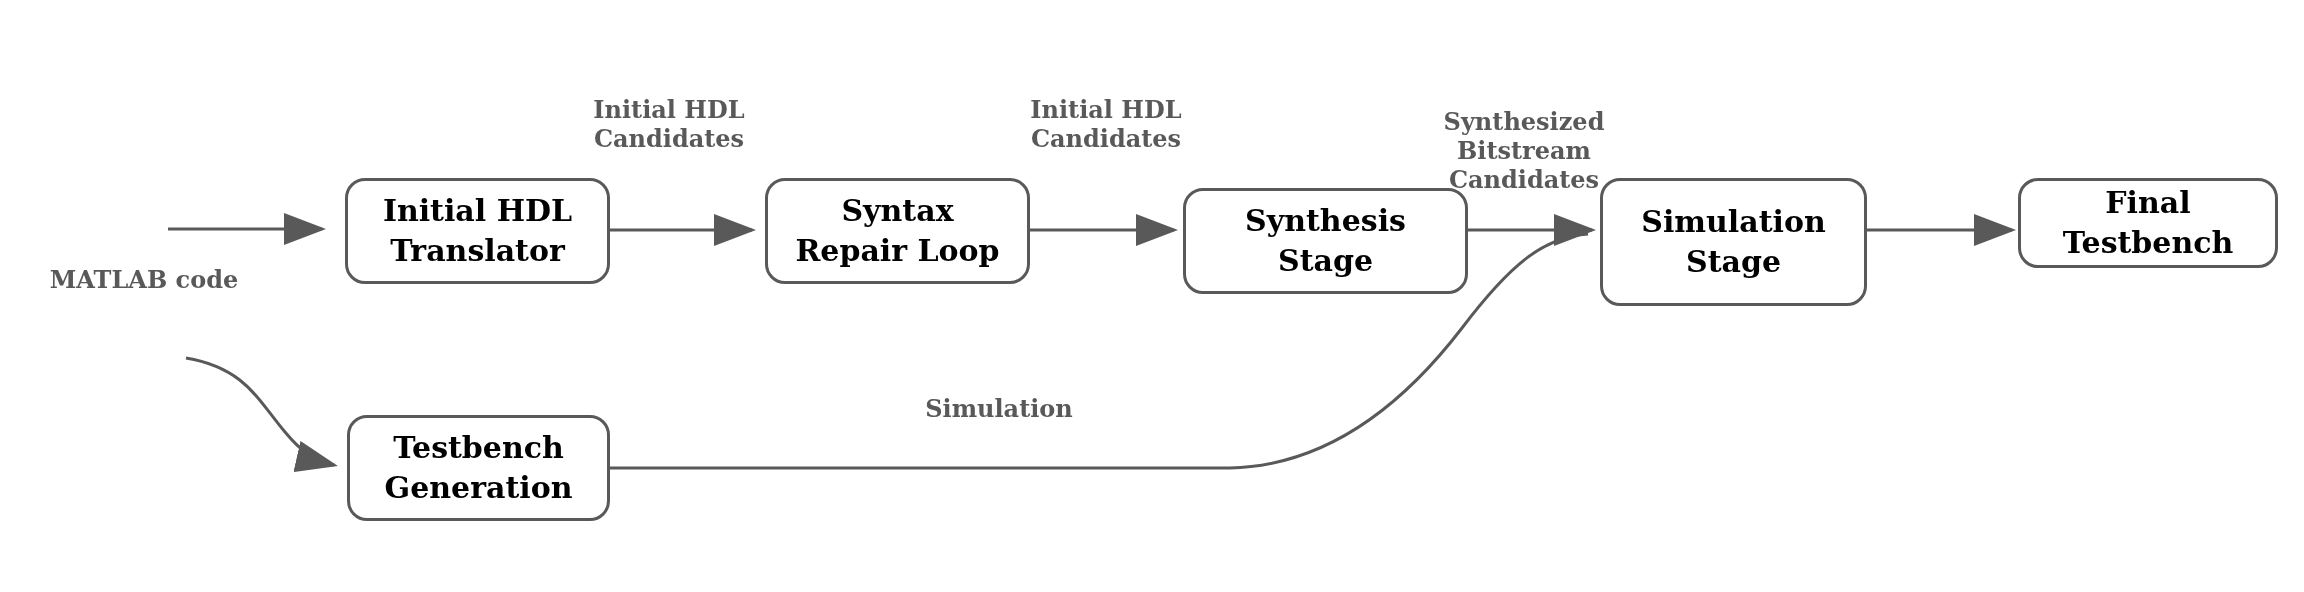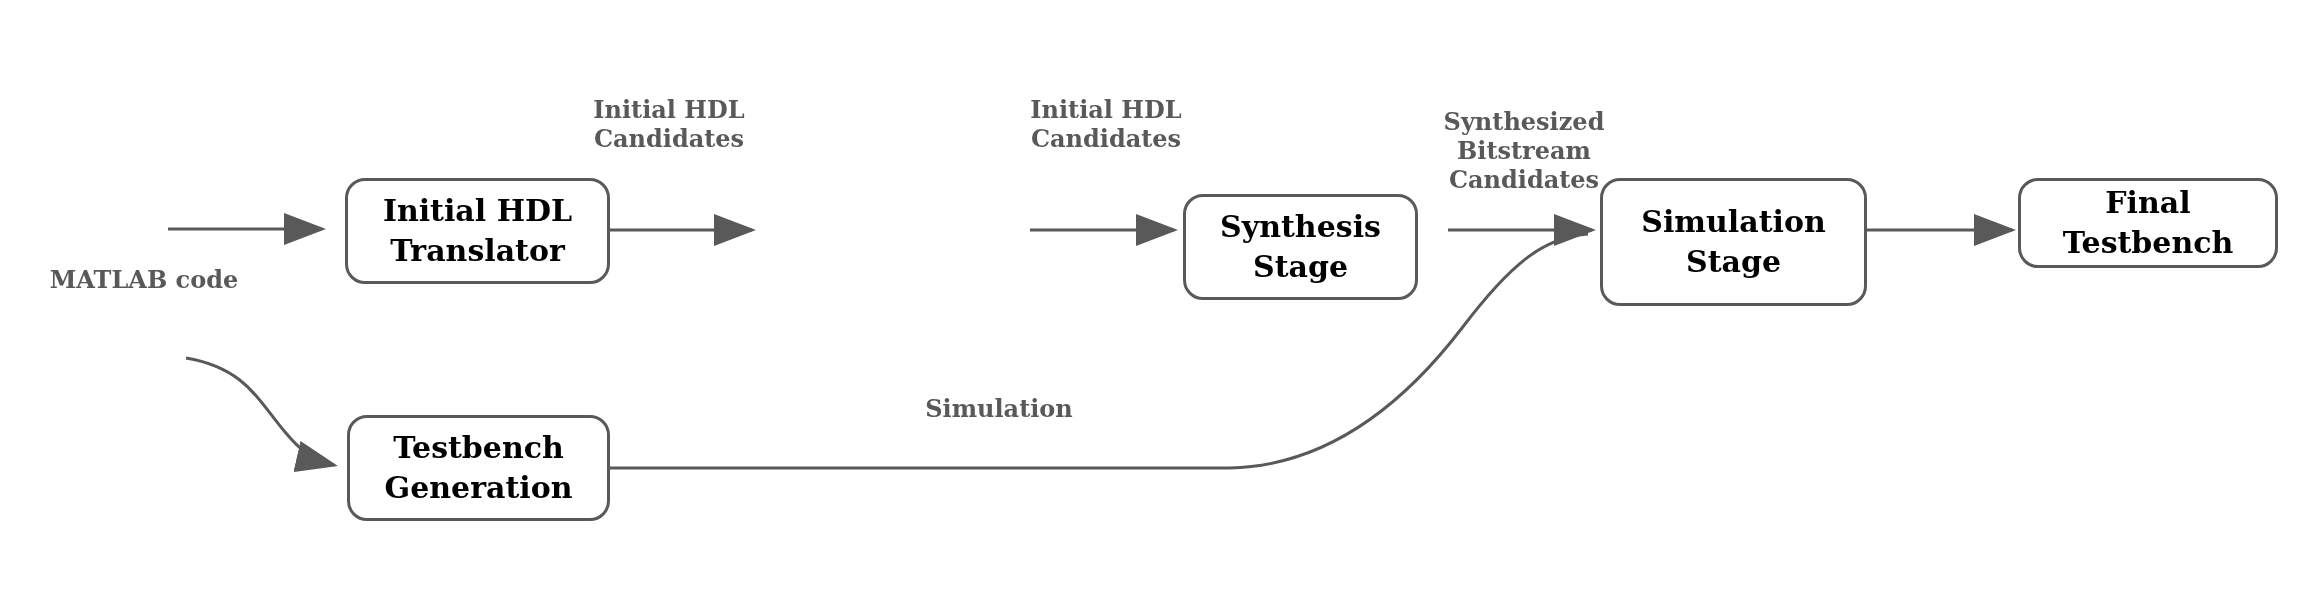--- a/index.html
+++ b/index.html
@@ -40,21 +40,21 @@
     font-weight: bold;
     font-size: 24px;
     line-height: 1.2;
     color: #595959;
     text-align: center;
     white-space: pre-line;
   }
   
   #node-initial-hdl-translator { left: 345px;  top: 178px; width: 265px; height: 106px; }
   #node-syntax-repair-loop     { left: 765px;  top: 178px; width: 265px; height: 106px; }
-  #node-synthesis-stage        { left: 1183px; top: 194px; width: 235px; height: 106px; }
+  #node-synthesis-stage        { left: 1183px; top: 188px; width: 285px; height: 106px; }
   #node-simulation-stage       { left: 1600px; top: 178px; width: 267px; height: 128px; }
   #node-final-testbench        { left: 2018px; top: 178px; width: 260px; height: 90px; }
   #node-testbench-generation   { left: 347px;  top: 415px; width: 263px; height: 106px; }
   
   #label-matlab-code                      { left: 144px;  top: 266px; }
   #label-initial-hdl-candidates           { left: 669px;  top: 96px; }
   #label-repaired-hdl-candidates          { left: 1106px; top: 96px; }
   #label-synthesized-bitstream-candidates { left: 1524px; top: 84px; margin-top: 24px; }
   #label-final-bitstream                  { left: 1954px; top: 120px; }
   #label-testbenches                      { left: 999px;  top: 395px; }
@@ -79,20 +79,24 @@
       <path d="M 186 358 C 245 368, 258 400, 285 432 C 300 450, 312 460, 334 465" marker-end="url(#arrowhead)"></path>
       <path d="M 610 468 L 1230 468 C 1320 466, 1396 414, 1462 328 C 1512 262, 1545 237, 1588 234"></path>
     </g>
   </svg>
 
   <div class="node" id="node-initial-hdl-translator">
     <div class="node-label">Initial HDL
 Translator</div>
   </div>
 
+  <div class="node" id="node-syntax-repair-loop">
+    <div class="node-label">Syntax
+Repair Loop</div>
+  </div>
 
   <div class="node" id="node-synthesis-stage">
     <div class="node-label">Synthesis
 Stage</div>
   </div>
 
   <div class="node" id="node-simulation-stage">
     <div class="node-label">Simulation
 Stage</div>
   </div>

